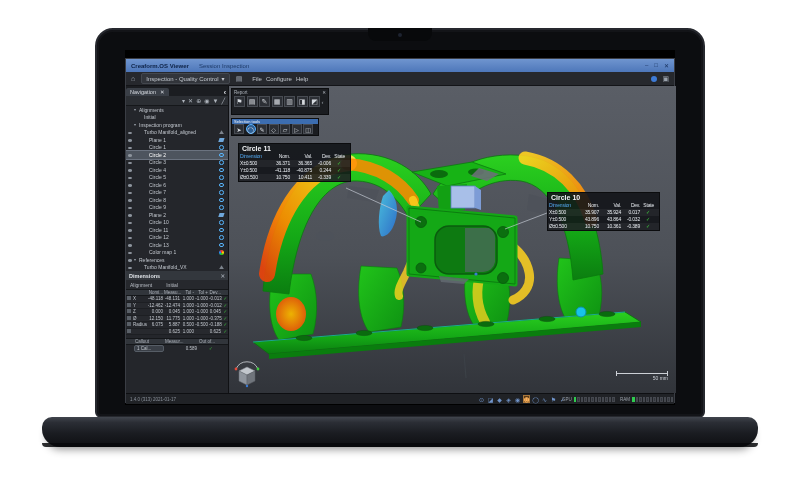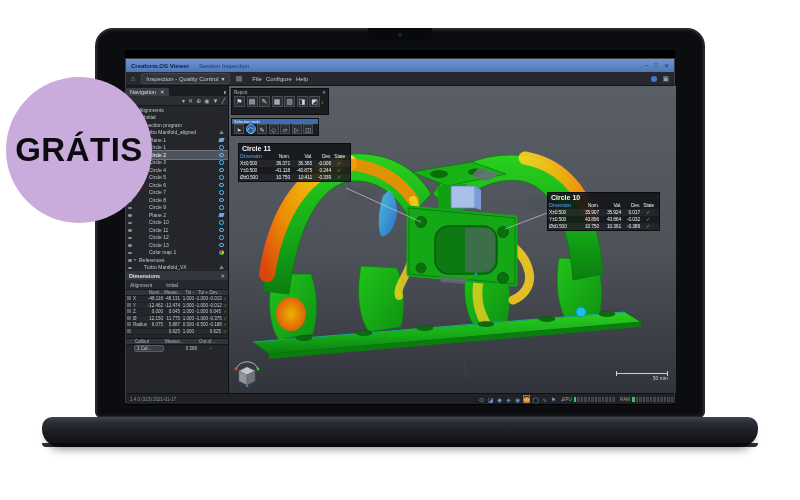--- a/index.html
+++ b/index.html
@@ -684,16 +684,13 @@
             <span class="seg"></span>
             <span class="seg"></span>
           </span>
       </span>
     </div>
   </div>
 
   <div class="abs" id="laptop-base"></div>
   <div class="abs" id="base-lip"></div>
 
-  <div class="abs" id="badge">
-    <span>GRÁTIS</span>
-  </div>
 </div>
 
 </body></html>

